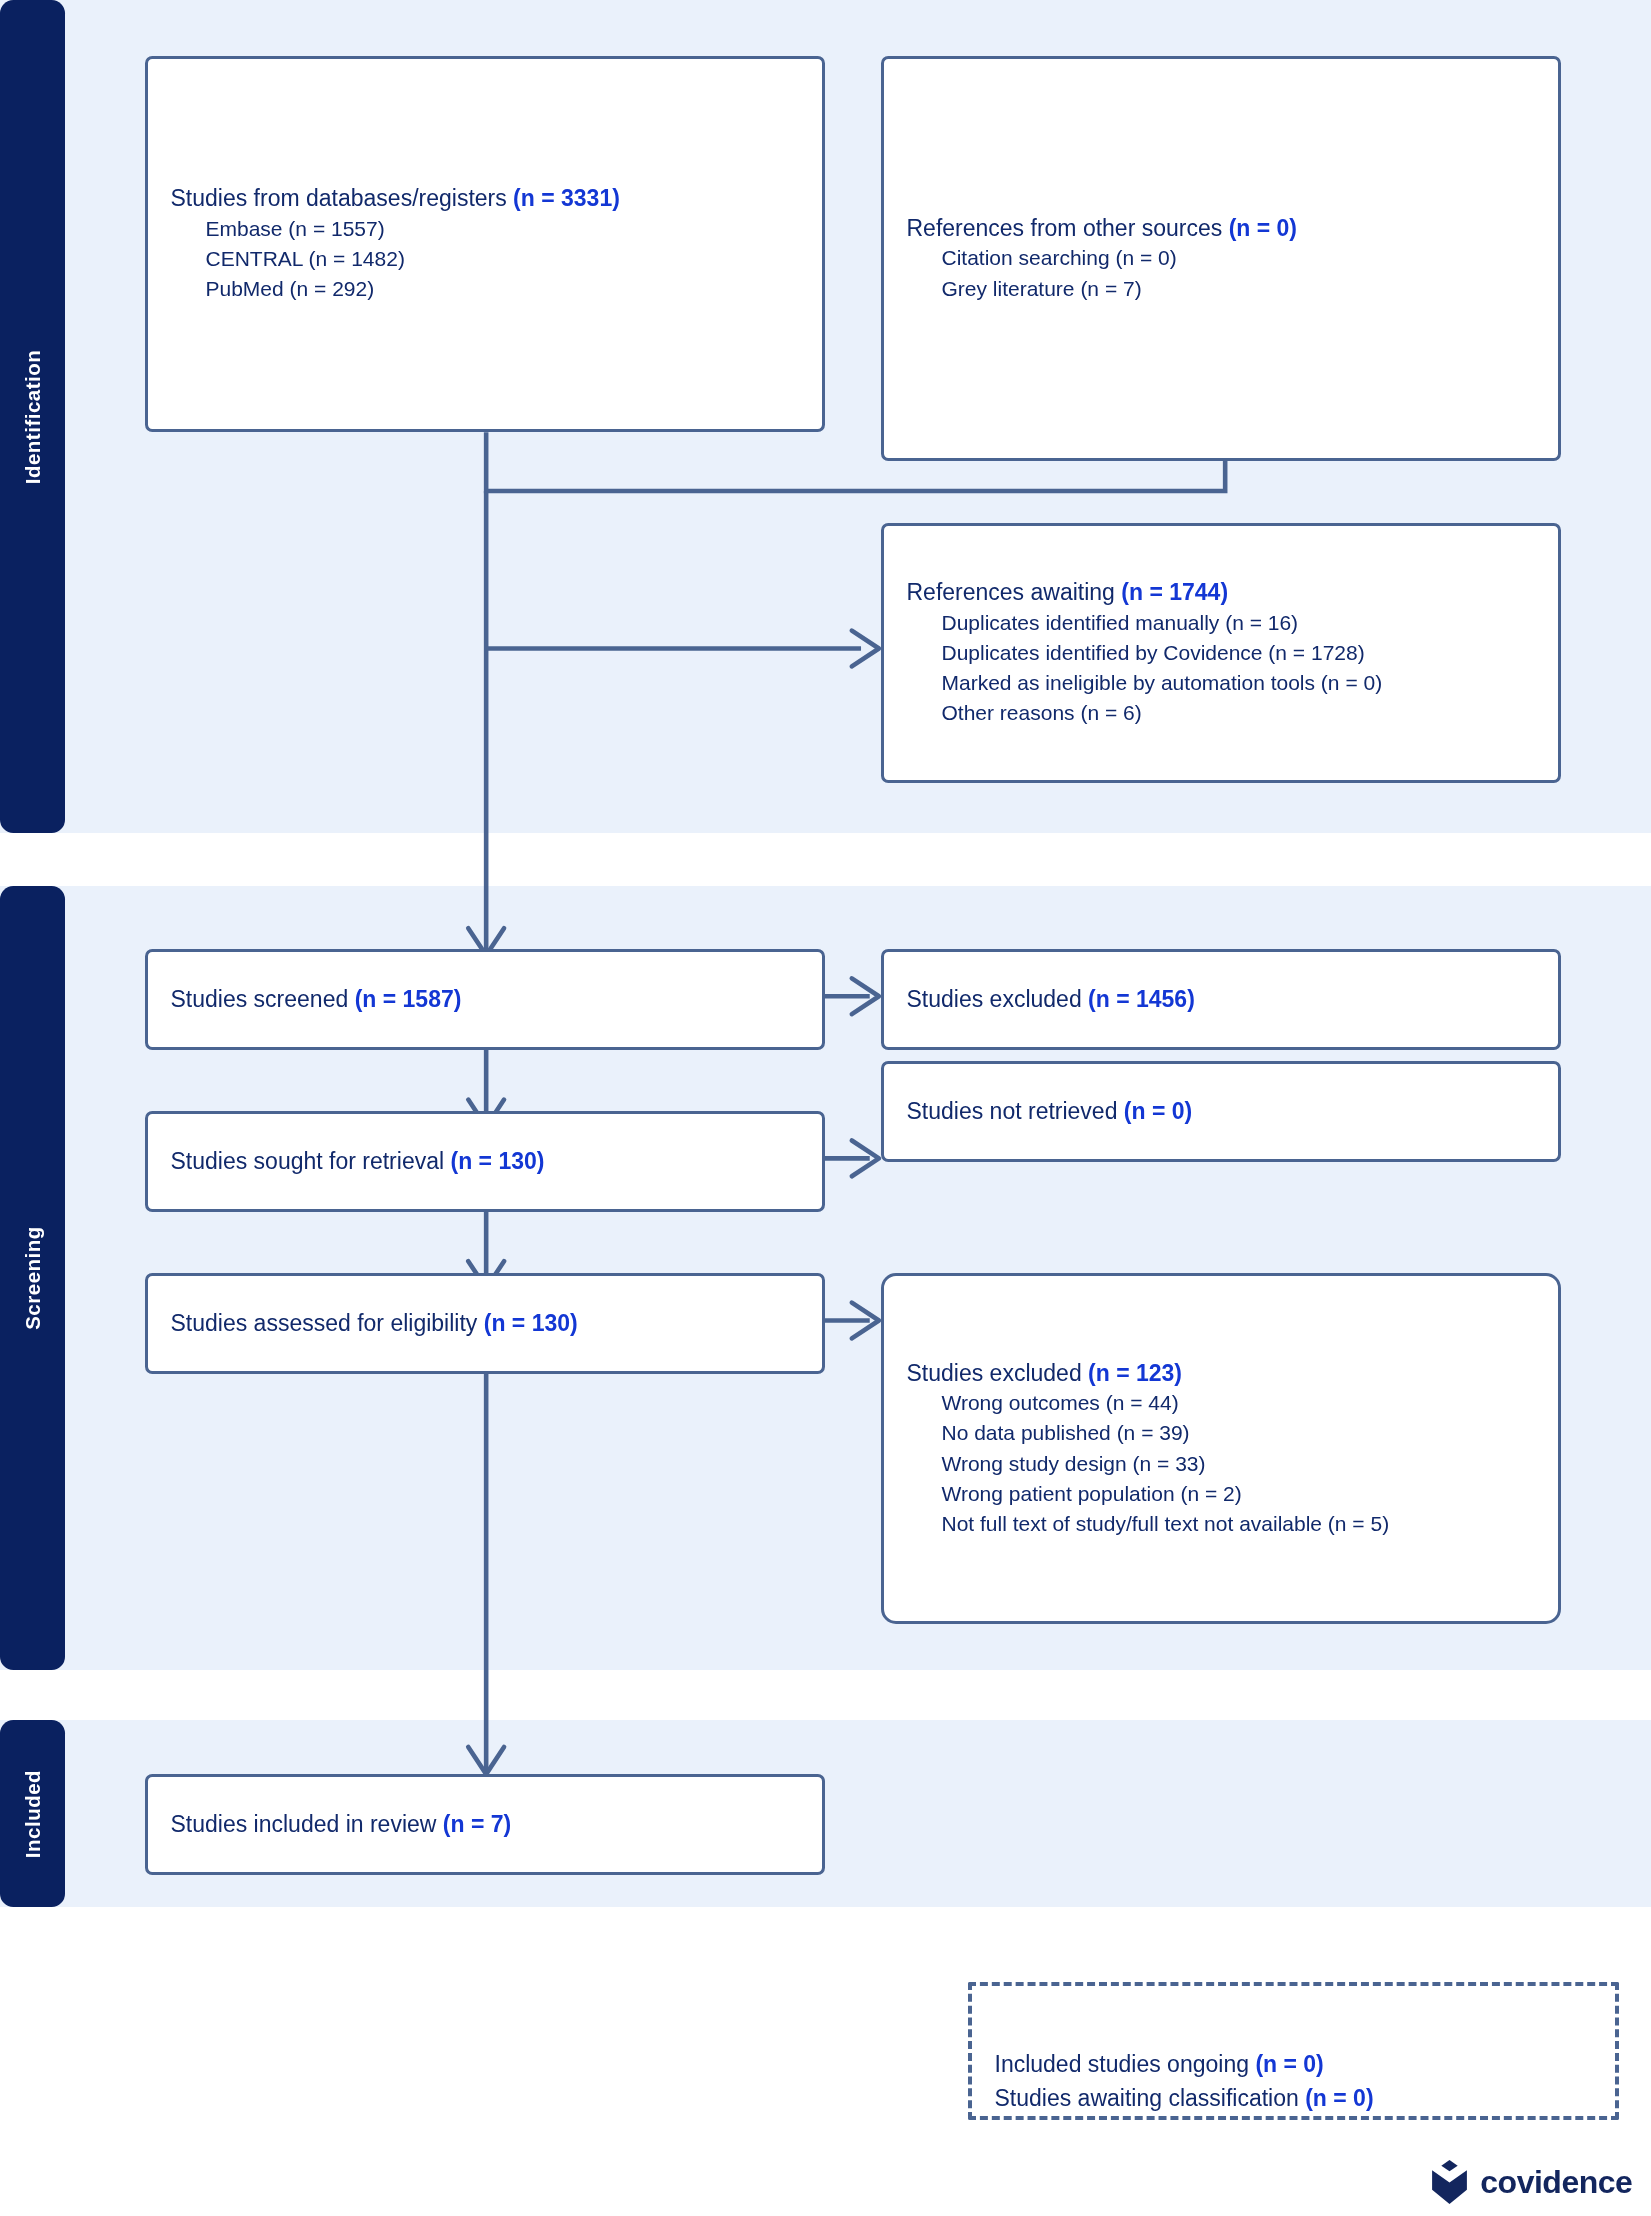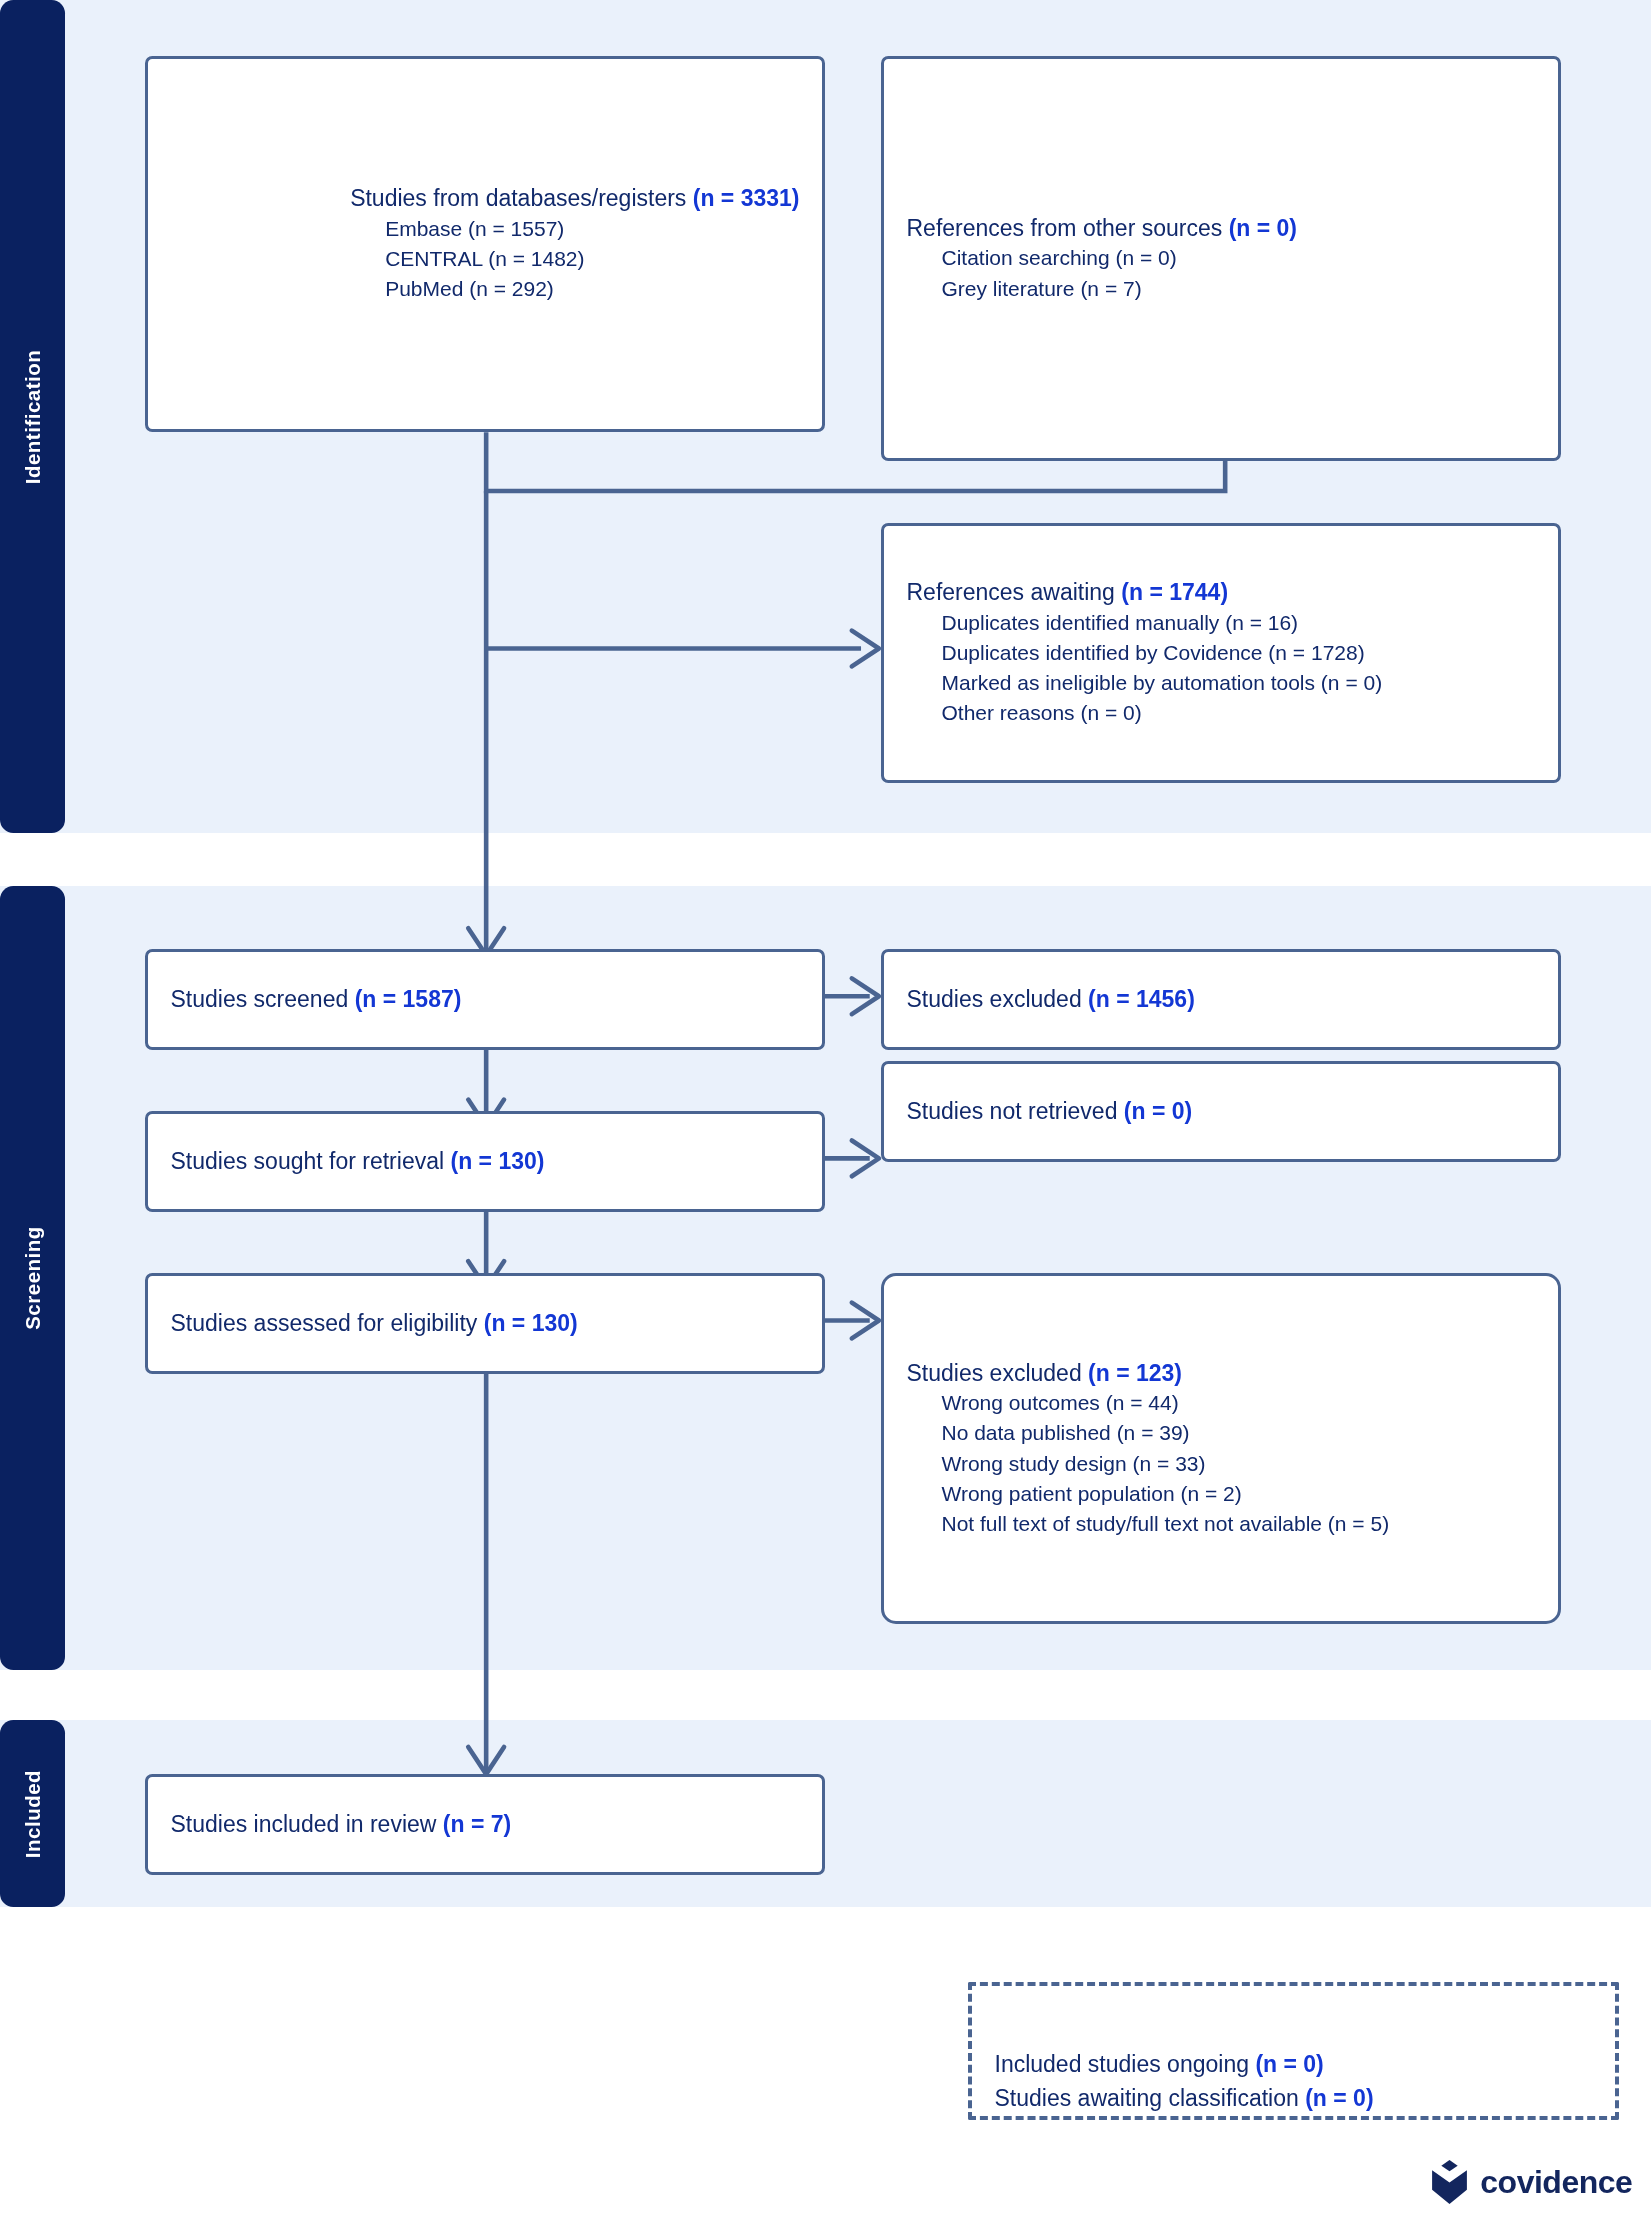--- a/index.html
+++ b/index.html
@@ -177,21 +177,21 @@
       <path d="M 1610 2265 L 1700 2265"></path>
       <path d="M 1610 2582 L 1700 2582"></path>
     </g>
     <g stroke="#4a6491" stroke-width="9" fill="none" stroke-linecap="round" stroke-linejoin="round">
       <polyline points="1665,1913 1718,1948 1665,1983"></polyline>
       <polyline points="1665,2230 1718,2265 1665,2300"></polyline>
       <polyline points="1665,2547 1718,2582 1665,2617"></polyline>
     </g>
   </svg>
 
-  <div class="node" style="left:145px; top:56px; width:680px; height:376px;align-items:flex-end;">
+  <div class="node" style="left:145px; top:56px; width:680px; height:376px;">
     <div class="pad">
       <div class="headline"><span>Studies from databases/registers </span><span class="cnt">(n = 3331)</span></div>
       <div class="sub">Embase (n = 1557)</div>
       <div class="sub">CENTRAL (n = 1482)</div>
       <div class="sub">PubMed (n = 292)</div>
     </div>
   </div>
 
   <div class="node" style="left:881px; top:56px; width:680px; height:405px;">
     <div class="pad">
@@ -200,21 +200,21 @@
       <div class="sub">Grey literature (n = 7)</div>
     </div>
   </div>
 
   <div class="node" style="left:881px; top:523px; width:680px; height:260px;">
     <div class="pad">
       <div class="headline"><span>References awaiting </span><span class="cnt">(n = 1744)</span></div>
       <div class="sub">Duplicates identified manually (n = 16)</div>
       <div class="sub">Duplicates identified by Covidence (n = 1728)</div>
       <div class="sub">Marked as ineligible by automation tools (n = 0)</div>
-      <div class="sub">Other reasons (n = 0)</div>
+      <div class="sub">Other reasons (n = 6)</div>
     </div>
   </div>
 
   <div class="node" style="left:145px; top:949px; width:680px; height:101px;">
     <div class="pad">
       <div class="headline"><span>Studies screened </span><span class="cnt">(n = 1587)</span></div>
     </div>
   </div>
 
   <div class="node" style="left:881px; top:949px; width:680px; height:101px;">

